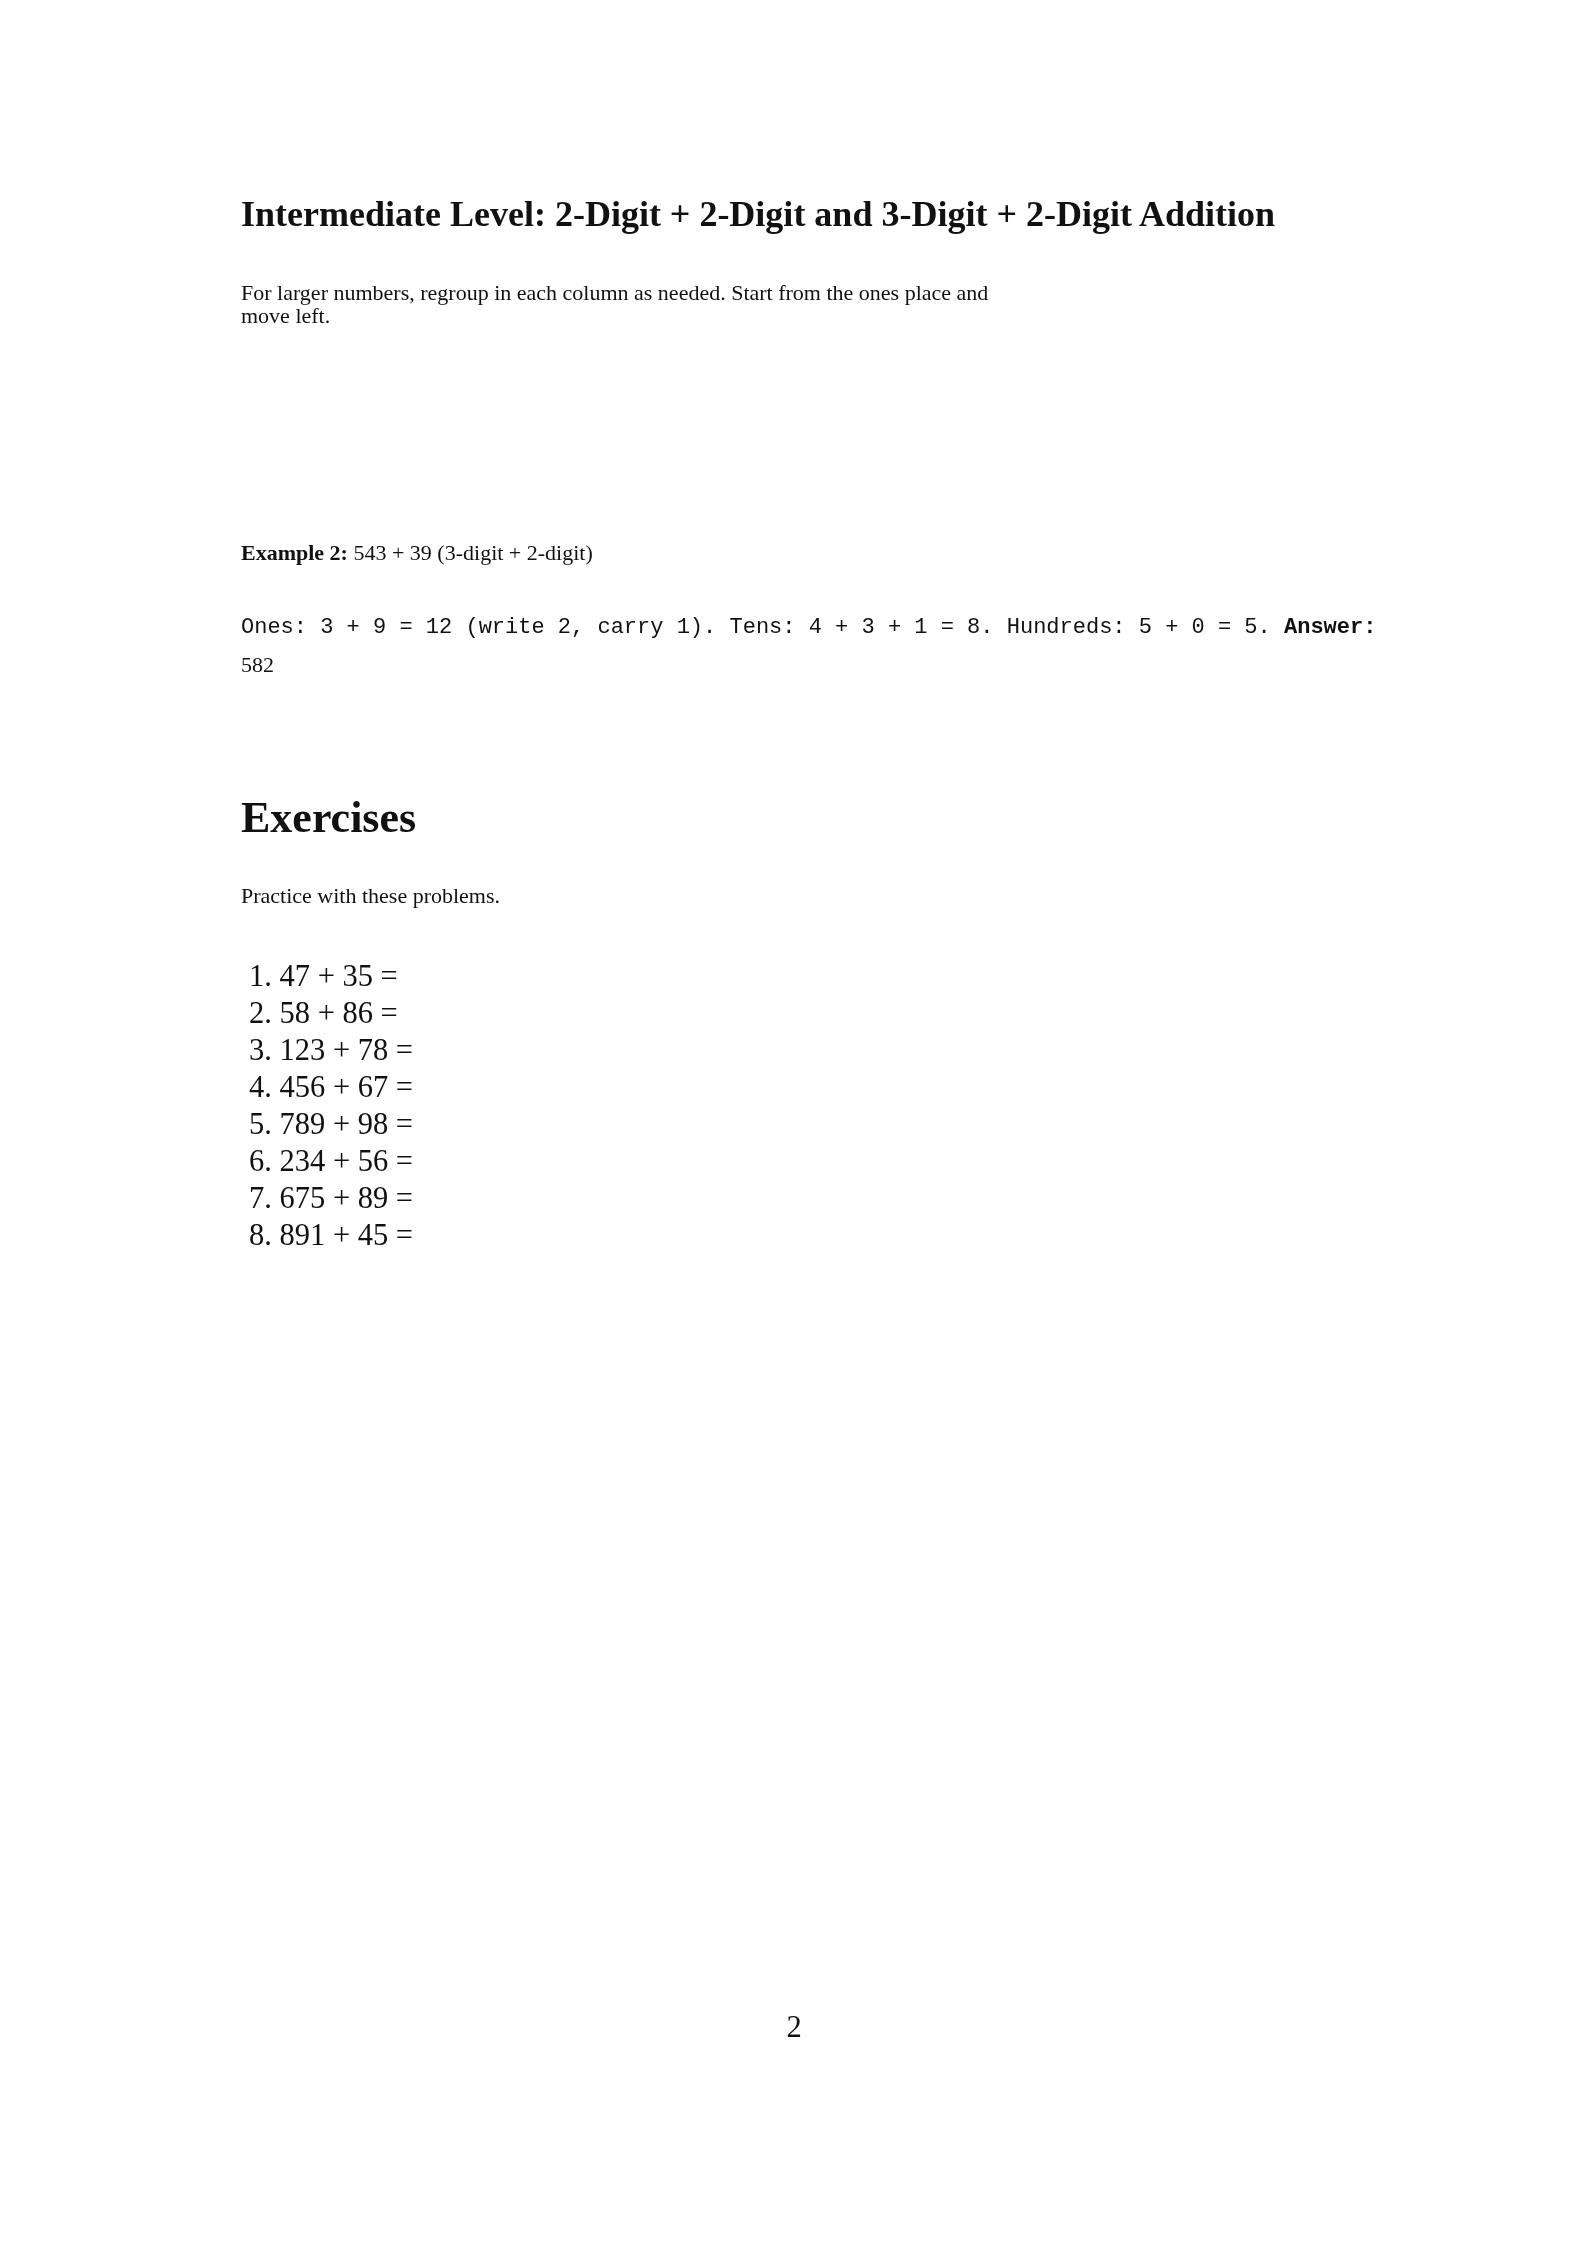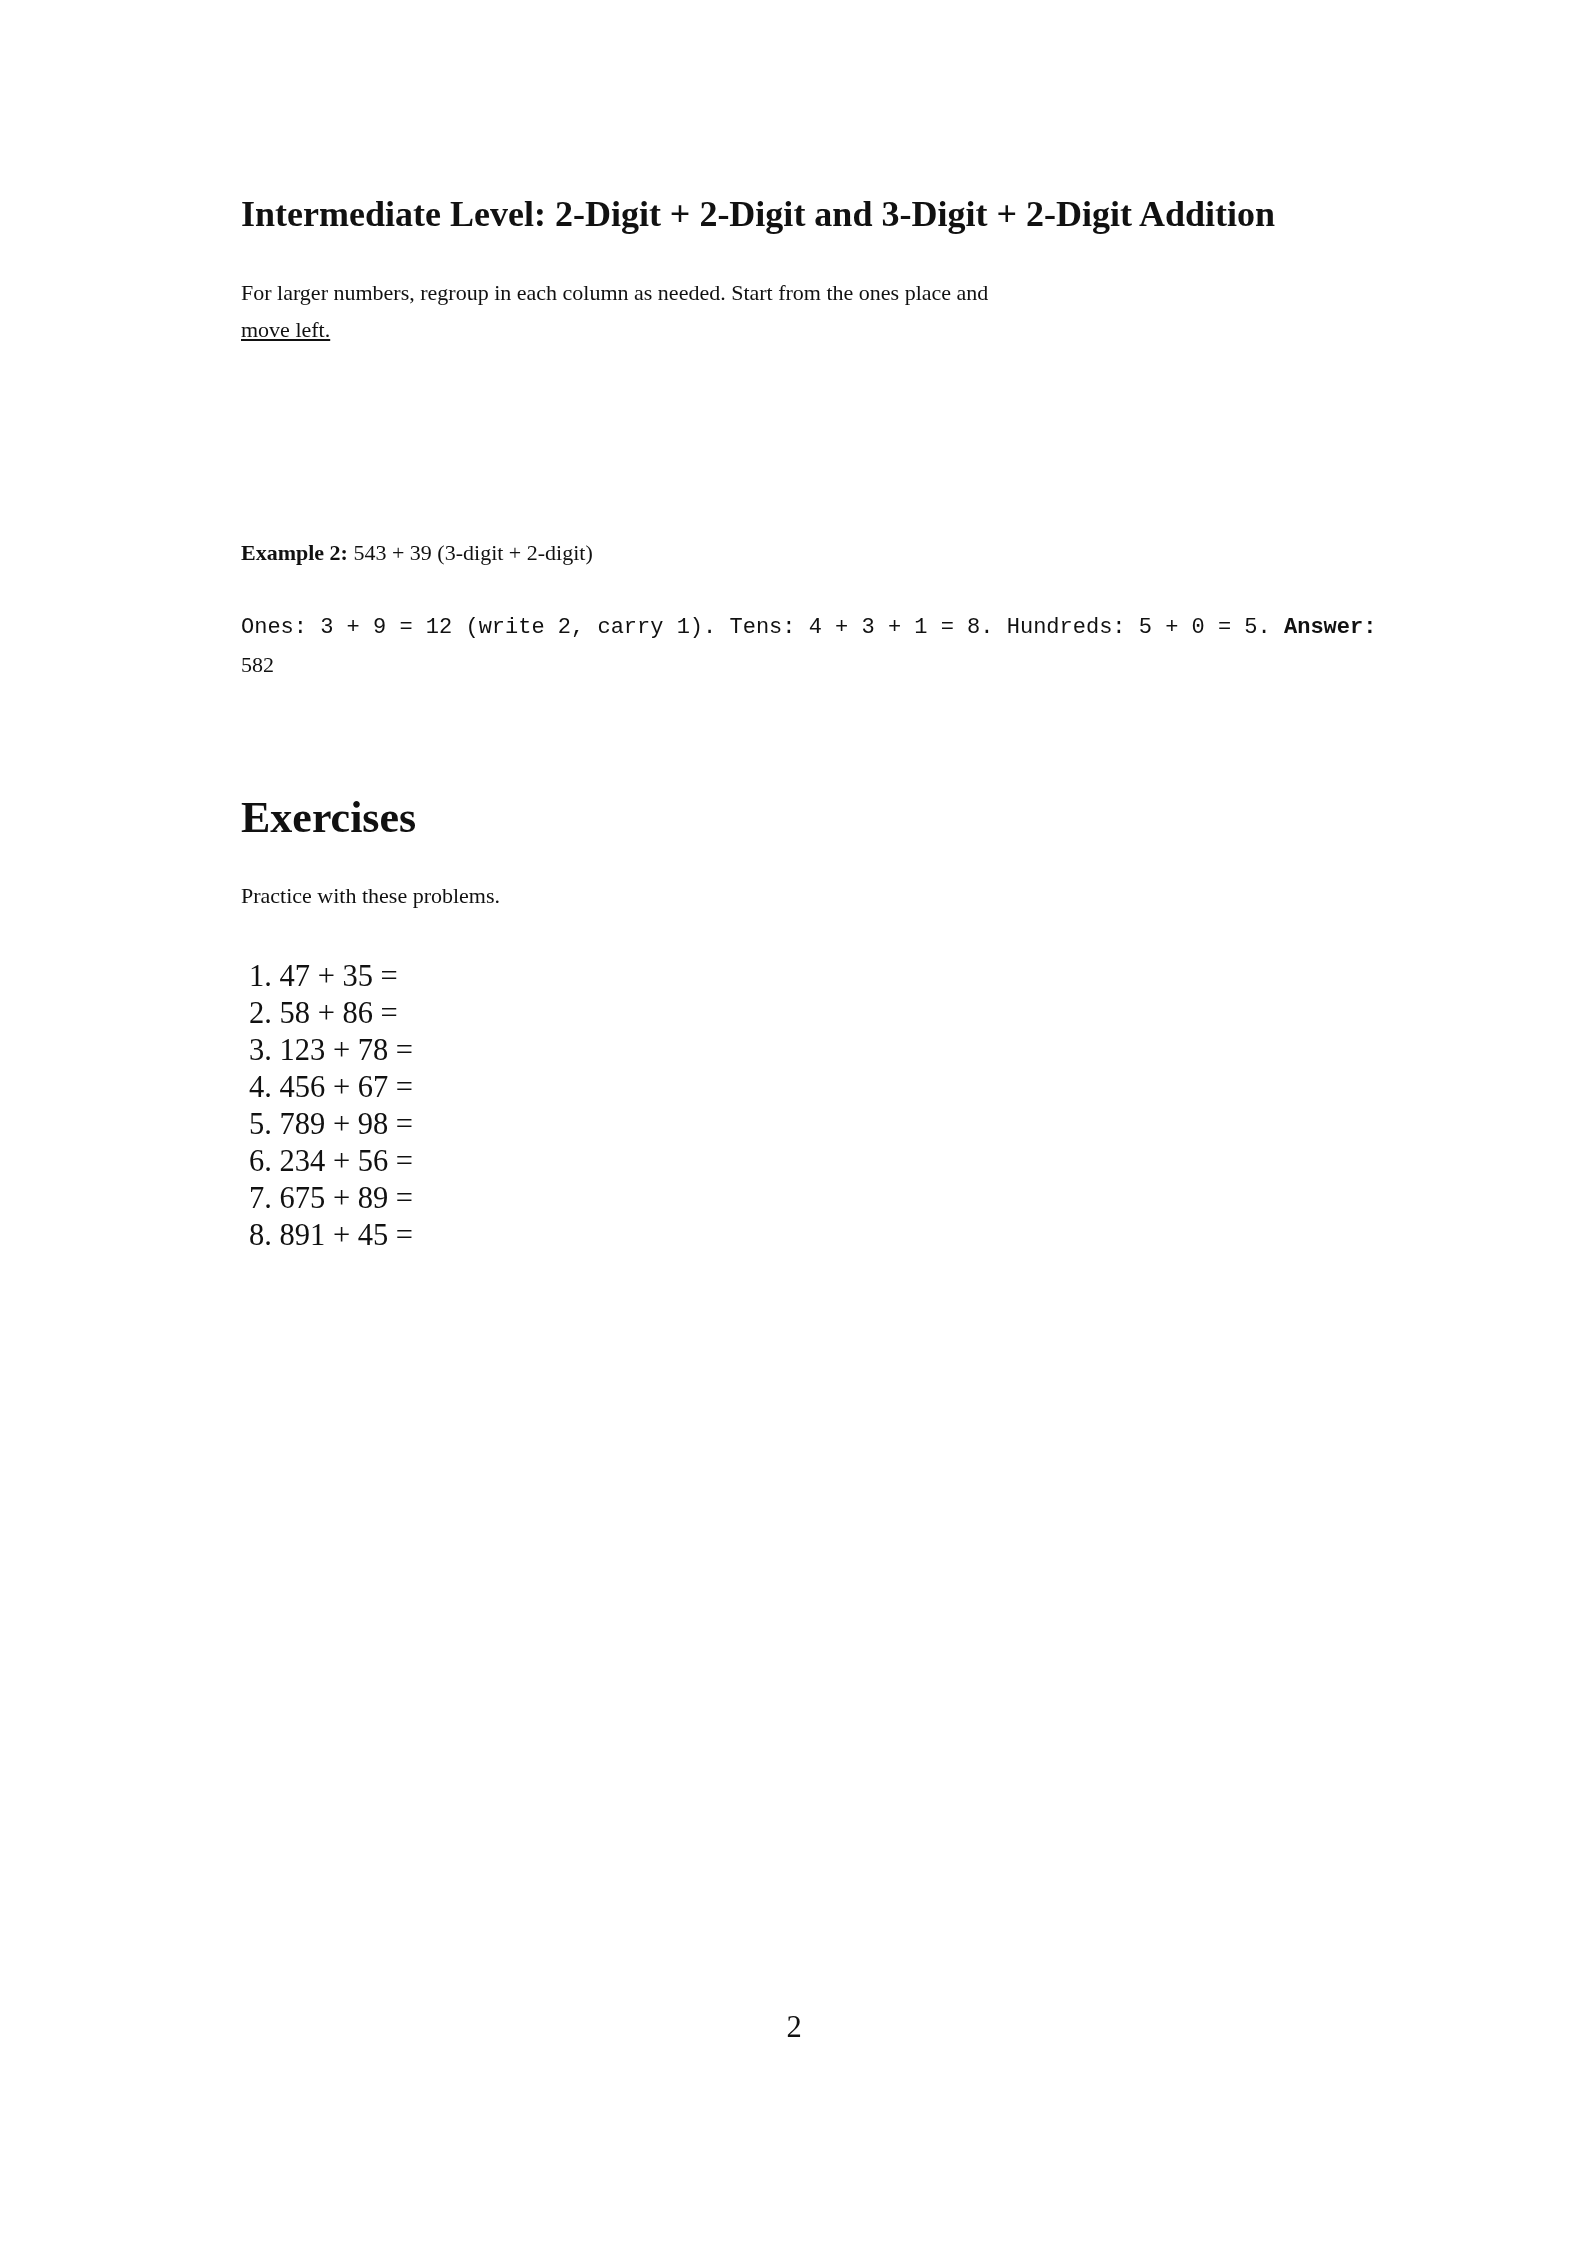--- a/index.html
+++ b/index.html
@@ -15,21 +15,21 @@
   .pagenum { position: absolute; left: 0; width: 1588px; text-align: center; top: 2010px; font-size: 30.5px; }
 </style>
 </head>
 <body>
 
 <div class="page">
 
   <div class="line h1" style="top:193px;">Intermediate Level: 2-Digit + 2-Digit and 3-Digit + 2-Digit Addition</div>
 
   <div class="line body" style="top:274px;">For larger numbers, regroup in each column as needed. Start from the ones place and</div>
-  <div class="line body" style="top:311px;text-decoration:underline;">move left.</div>
+  <div class="line body" style="top:297px;">move left.</div>
 
 
 
   <div class="line body" style="top:534px;">
     <b>Example 2:</b><span> 543 + 39 (3-digit + 2-digit)</span>
   </div>
 
   <div class="line body" style="top:609px;font-family:Liberation Mono, monospace;">
     <span>Ones: 3 + 9 = 12 (write 2, carry 1). Tens: 4 + 3 + 1 = 8. Hundreds: 5 + 0 = 5. </span><b>Answer:</b>
   </div>

